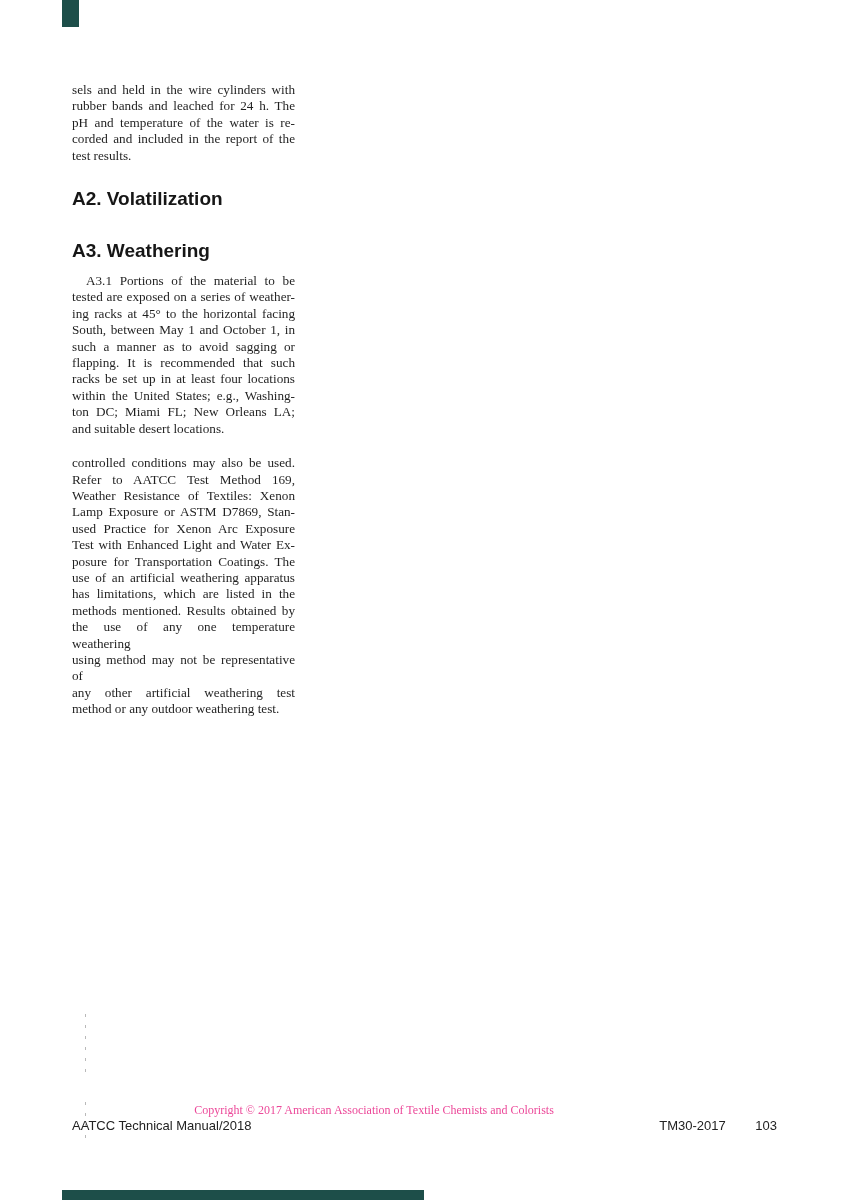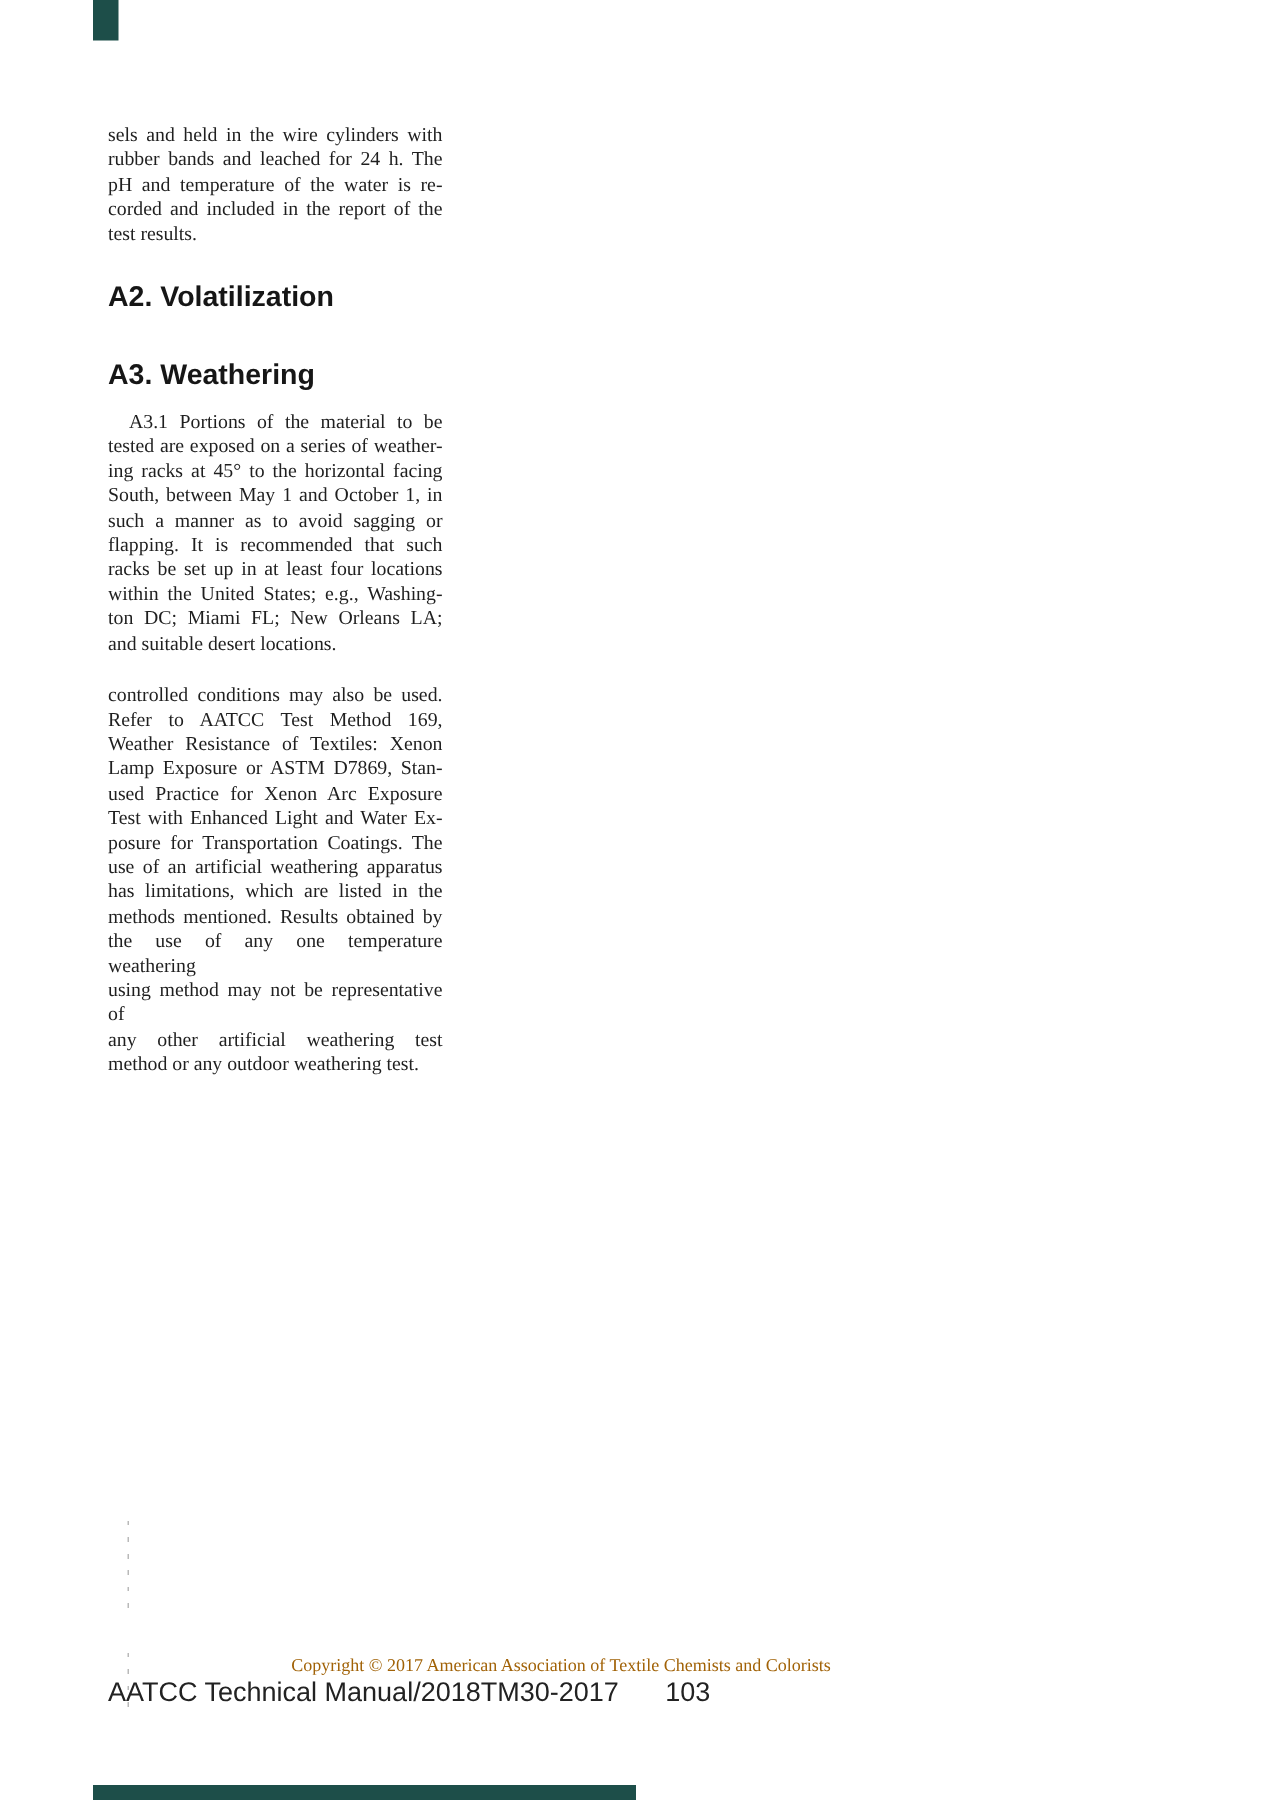--- a/index.html
+++ b/index.html
@@ -71,37 +71,37 @@
   }
   .column > .heading:first-child { margin-top: 2px; margin-bottom: 14px; }
 
   
   .footer-row {
     position: absolute;
     left: 72px;
     top: 1082px;
     width: 705px;
     display: flex;
-    justify-content: flex-start;
+    justify-content: space-between;
     align-items: baseline;
     font-family: "Liberation Sans", "DejaVu Sans", sans-serif;
-    font-size: 18px;
+    font-size: 13px;
     color: #222222;
   }
   .footer-right span { display: inline-block; }
   .pagenum { margin-left: 26px; margin-top: 36px; }
   .copyright {
     position: absolute;
     left: 0;
     top: 1103px;
     width: 748px;
     text-align: center;
     font-family: "Liberation Serif", "DejaVu Serif", serif;
     font-size: 12px;
-    color: #a16207;
+    color: #ec4899;
   }
 </style>
 </head>
 <body>
 
 <div class="page">
 
   <div class="mark mark-top" style="background: rgb(29, 78, 73);"></div>
 
   <div class="content">

